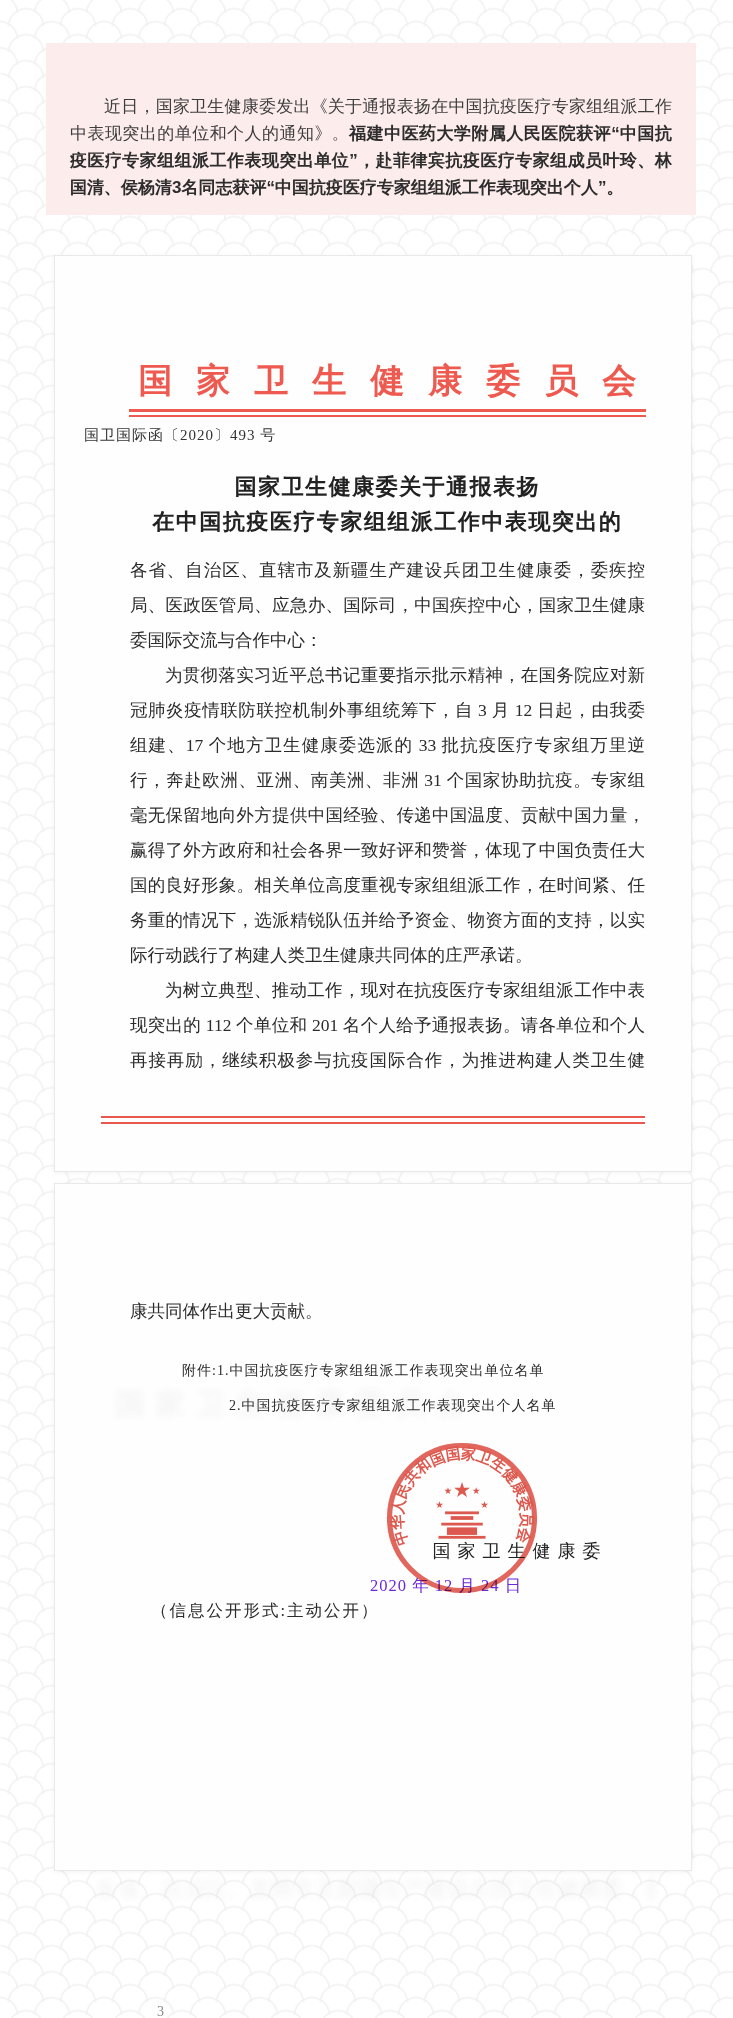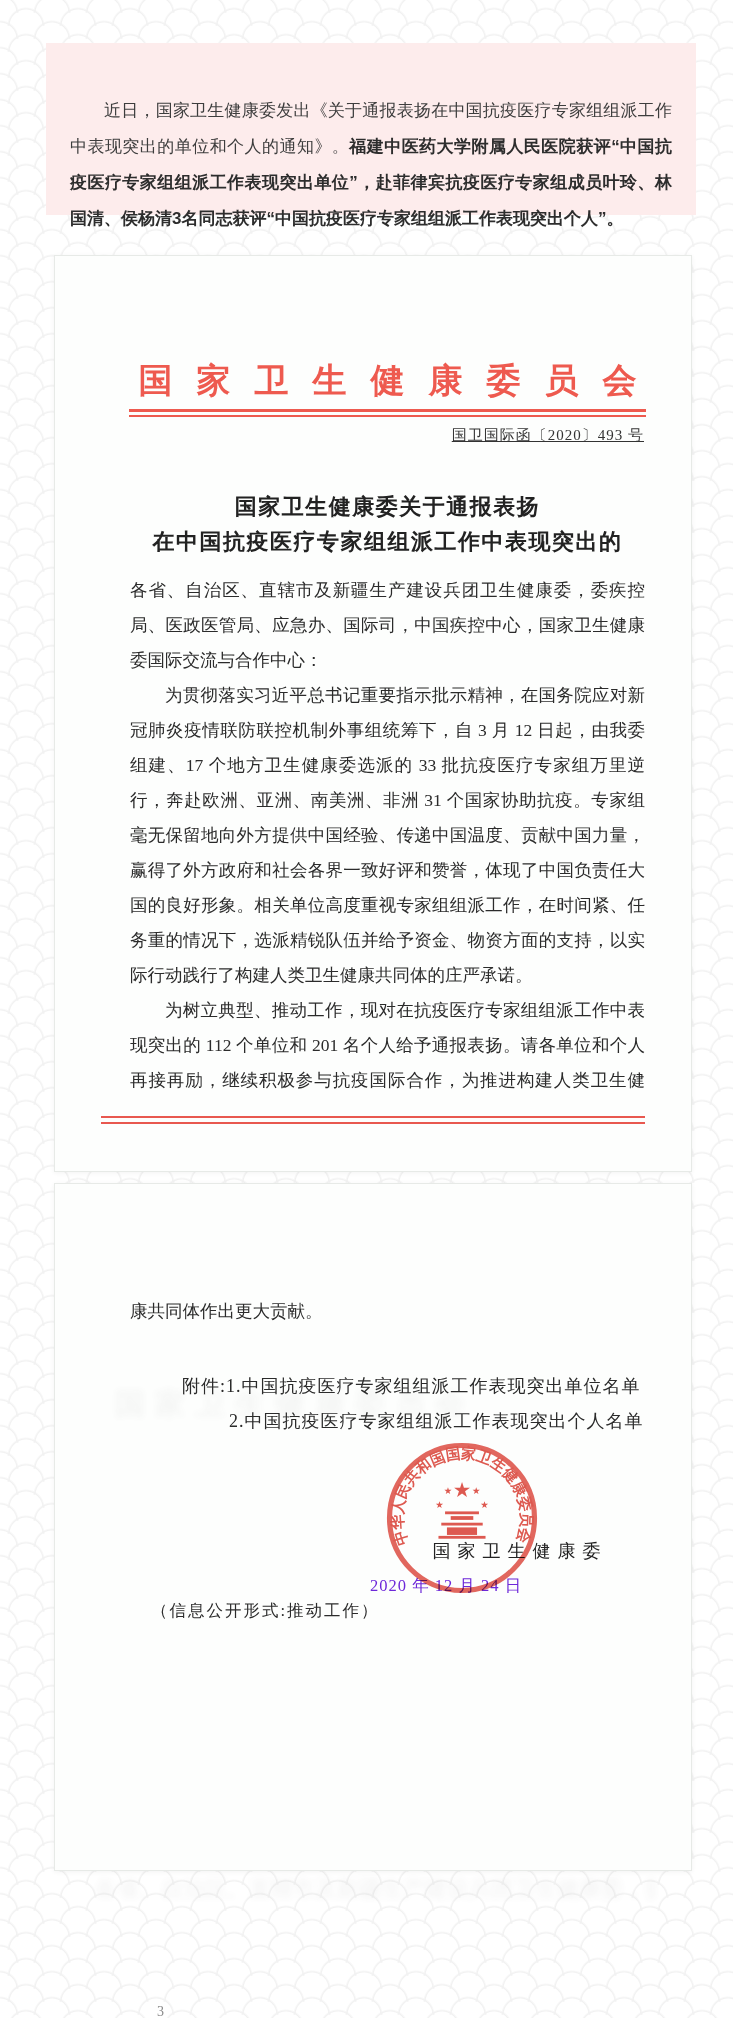--- a/index.html
+++ b/index.html
@@ -19,21 +19,21 @@
       radial-gradient(circle at 50% 100%, rgba(0,0,0,0) 16px, #f1f1f1 17px, rgba(0,0,0,0) 19px);
     background-size:52px 26px;
     background-position:0 0,26px 13px;
   }
   
   .news-box{
     position:absolute; left:46px; top:43px; width:650px; height:172px;
     background:#fdecec;
     box-sizing:border-box;
     padding:50px 24px 14px 24px;
-    font-size:17px; line-height:36px; color:#3d3d3d;
+    font-size:17px; line-height:27px; color:#3d3d3d;
     text-indent:2em; text-align:justify;
   }
   .news-box .b{font-weight:bold; color:#2d2d2d;}
   
   .page{
     position:absolute; left:54px; width:638px; background:#fdfefd;
     border:1px solid #e7eae7; box-sizing:border-box;
     box-shadow:0 1px 5px rgba(0,0,0,.05);
     font-family:"Liberation Serif","DejaVu Serif",serif;
     color:#2b2b2b;
@@ -43,45 +43,45 @@
   .page2{top:1183px; height:688px;}
   .agency{
     margin-top:106px; text-align:center;
     font-size:34px; font-weight:bold; color:#ee5a4f;
     letter-spacing:24px; padding-left:24px; line-height:1.1;
     white-space:nowrap;
   }
   .head-rule{margin:10px 45px 0 45px; border-top:3px solid #ee5a4f;}
   .head-rule-thin{margin:3px 45px 0 45px; border-top:2px solid #ee5a4f;}
   .doc-number{
-    margin-top:9px; padding-right:47px; text-align:right;
-    font-size:15px; color:#333; letter-spacing:1px;text-decoration:underline;
+    margin-top:9px; padding-right:47px; text-align:left;
+    font-size:15px; color:#333; letter-spacing:1px;
   }
   .doc-title{
-    margin-top:44px; text-align:center; font-weight:bold;
+    margin-top:24px; text-align:center; font-weight:bold;
     font-size:22px; line-height:35px; letter-spacing:1.5px; color:#222;
   }
   .body-text{
     margin-top:14px; padding:0 46px;
     font-size:17.5px; line-height:35px; text-align:justify;
   }
   .body-text p{margin:0;}
   .body-text p.ind{text-indent:2em;}
   .body-text p.fill{text-align-last:justify;}
   .foot-rule{position:absolute; left:46px; right:46px; top:860px;}
   .foot-rule .l1{border-top:2px solid #e8584f;}
   .foot-rule .l2{margin-top:4px; border-top:2px solid #e8584f;}
   
   .continuation{
     margin-top:110px; padding:0 46px;
     font-size:17.5px; line-height:35px;
   }
   .attachments{
-    margin-top:40px; padding-left:98px;
-    font-size:18px; line-height:35px; letter-spacing:1px;
+    margin-top:24px; padding-left:98px;
+    font-size:14px; line-height:35px; letter-spacing:1px;
   }
   .attachments .row2{margin-left:47px;}
   .signer{
     position:absolute; left:300px; top:355px; width:330px;
     text-align:center; font-size:18px; letter-spacing:7px; color:#222;
     white-space:nowrap;
   }
   .sign-date{
     position:absolute; left:315px; top:391px; width:300px;
     font-size:16.5px; letter-spacing:1px; color:#6d28d9;
@@ -167,18 +167,18 @@
         <g>
           <rect x="67" y="78" width="36" height="3"></rect>
           <rect x="73" y="83" width="24" height="4"></rect>
           <rect x="63" y="90" width="44" height="3"></rect>
           <rect x="69" y="95" width="32" height="8"></rect>
           <rect x="60" y="104" width="50" height="3"></rect>
         </g>
       </g>
     </svg>
 
-    <div class="disclosure">（信息公开形式:推动工作）</div>
+    <div class="disclosure">（信息公开形式:主动公开）</div>
 
     <div class="page-num">3</div>
   </div>
 
 </div>
 
 </body></html>

